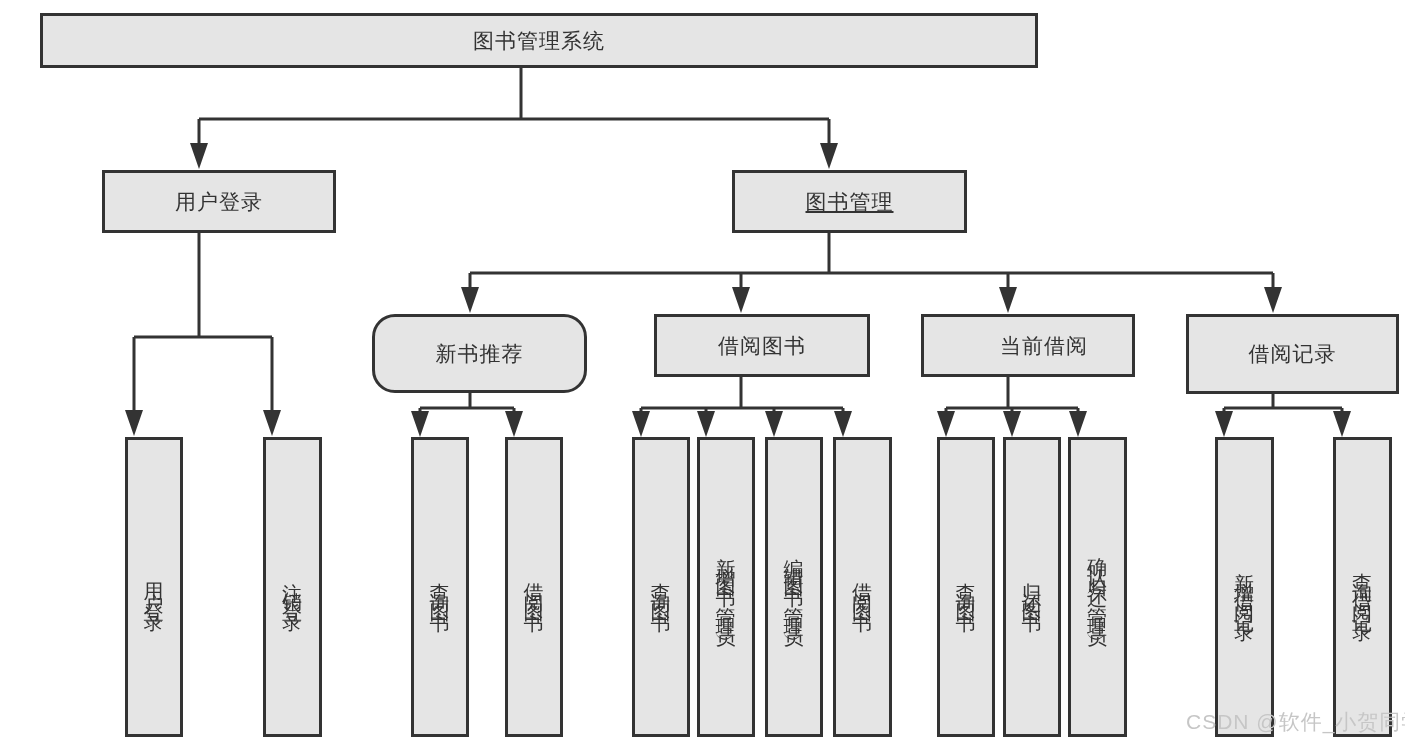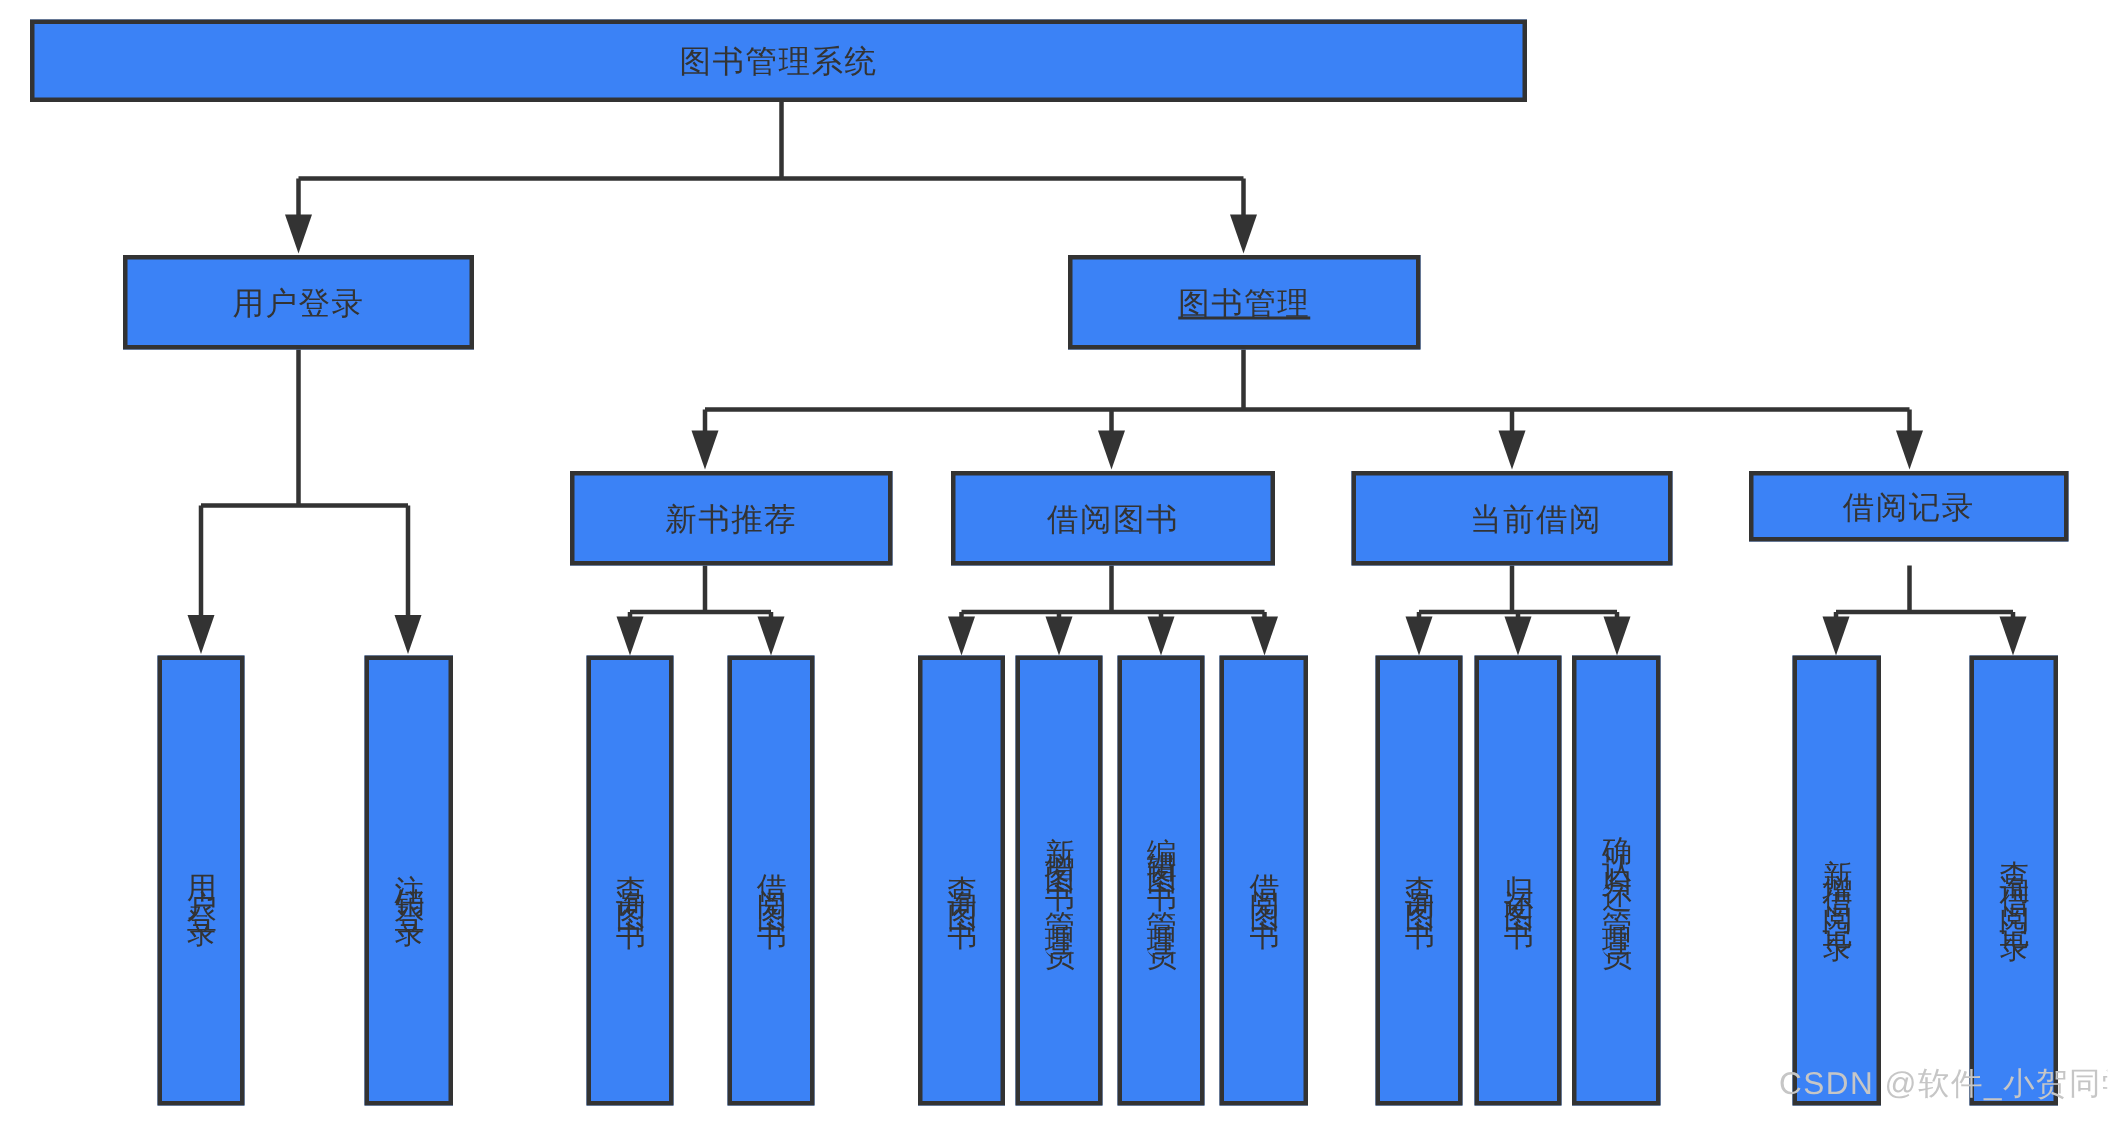--- a/index.html
+++ b/index.html
@@ -20,25 +20,26 @@
     left: 0;
     top: 0;
     width: 1405px;
     height: 747px;
     pointer-events: none;
   }
   .node {
     position: absolute;
     box-sizing: border-box;
     border: 3px solid #333333;
-    background: #3b82f6;
+    background: #e5e5e5;
     color: #333333;
     display: flex;
     align-items: center;
     justify-content: center;
+    margin-left: 20px;
   }
   .node.h {
     font-size: 21px;
     letter-spacing: 1px;
     white-space: nowrap;
   }
   .node.v {
     font-size: 20px;
   }
   .node.v .vtext {
@@ -101,24 +102,24 @@
       <polygon points="1215,411 1233,411 1224,437"></polygon>
       <polygon points="1333,411 1351,411 1342,437"></polygon>
     </g>
   </svg>
 
   <div class="node h" style="left:20px; top:13px; width:998px; height:55px;">图书管理系统</div>
 
   <div class="node h" style="left:82px; top:170px; width:234px; height:63px;">用户登录</div>
   <div class="node h" style="left:712px; top:170px; width:235px; height:63px;text-decoration:underline;">图书管理</div>
 
-  <div class="node h" style="left:380px; top:314px; width:215px; height:63px;">新书推荐</div>
+  <div class="node h" style="left:352px; top:314px; width:215px; height:79px;border-radius:23px;">新书推荐</div>
   <div class="node h" style="left:634px; top:314px; width:216px; height:63px;">借阅图书</div>
   <div class="node h" style="left:901px; top:314px; width:214px; height:63px;padding-left:32px;">当前借阅</div>
-  <div class="node h" style="left:1166px; top:314px; width:213px; height:47px;">借阅记录</div>
+  <div class="node h" style="left:1166px; top:314px; width:213px; height:80px;">借阅记录</div>
 
   <div class="node v" style="left:105px; top:437px; width:58px; height:300px;">
     <span class="vtext">用户登录</span>
   </div>
   <div class="node v" style="left:243px; top:437px; width:59px; height:300px;">
     <span class="vtext">注销登录</span>
   </div>
   <div class="node v" style="left:391px; top:437px; width:58px; height:300px;">
     <span class="vtext">查询图书</span>
   </div>

